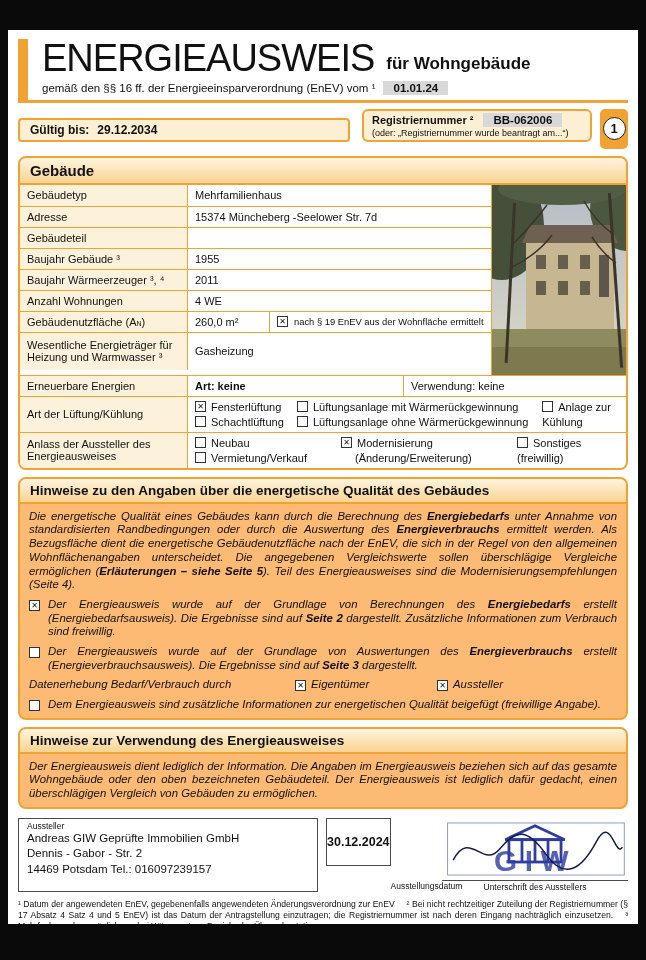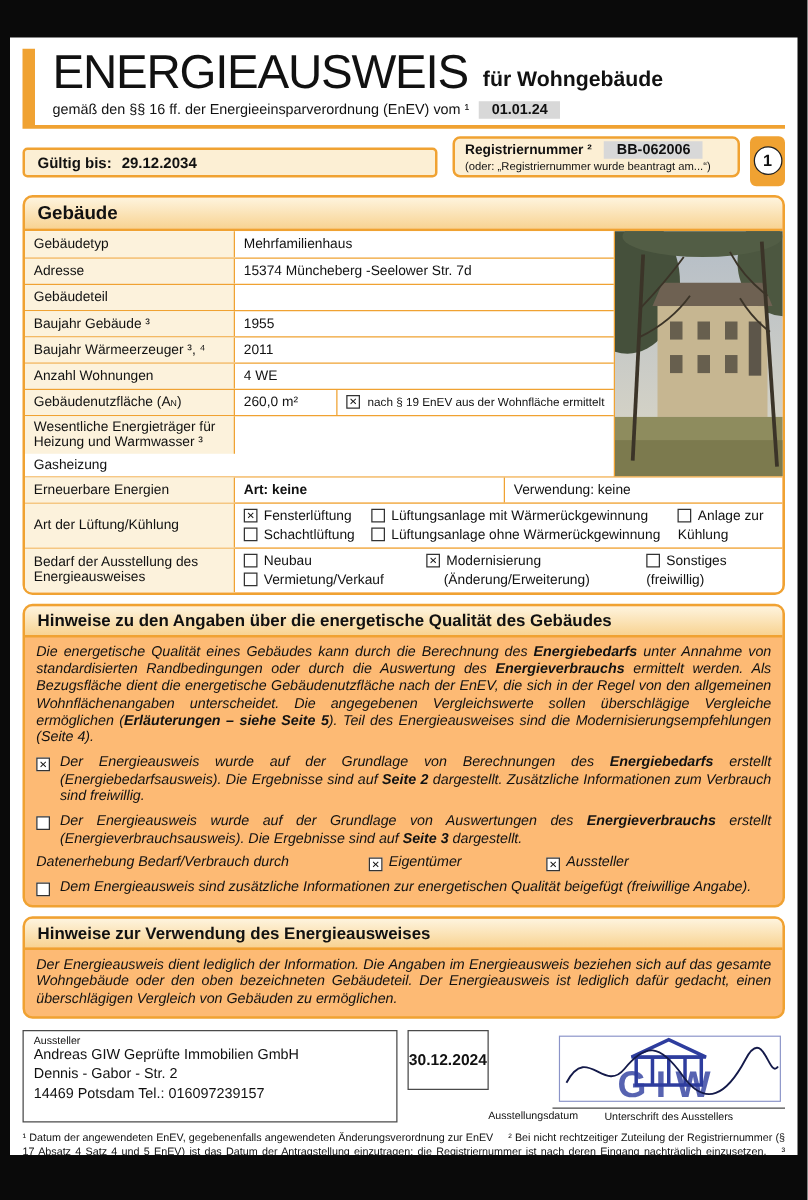--- a/index.html
+++ b/index.html
@@ -46,21 +46,21 @@
   
   .geb-upper { display:flex; background:#fff; }
   .geb-rows { flex:1; display:flex; flex-direction:column; }
   .row { display:flex; border-top:1px solid var(--orange); min-height:21px; font-size:11px; background:#fff; box-sizing:border-box; }
   .geb-rows .row:first-child { border-top:none; }
   .lbl { width:168px; flex:none; background:var(--label-bg); border-right:1px solid var(--orange);
     padding:3px 7px; box-sizing:border-box; display:flex; align-items:center; flex-wrap:wrap; }
   .val { flex:1; padding:3px 7px; display:flex; align-items:center; box-sizing:border-box; }
   .val-narrow { flex:none; width:82px; border-right:1px solid var(--orange); }
   .val-check { gap:6px; font-size:9.4px; white-space:nowrap; }
-  .row-tall { min-height:38px;flex-direction:column; }
+  .row-tall { min-height:38px; }
   .val-art { flex:none; width:216px; border-right:1px solid var(--orange);font-weight:bold; }
   .vwrap { flex:1; padding:3px 7px; display:flex; flex-direction:column; justify-content:center; gap:3px; }
   .vline { display:flex; align-items:center; }
   .cbi { display:flex; align-items:center; gap:5px; white-space:nowrap; }
   .lc1 { width:102px; } .lc2 { flex:1; } .lc3 { width:96px; flex:none; }
   .ac1 { width:146px; } .ac2 { flex:1; } .ac3 { width:102px; flex:none; }
   .sub-indent { padding-left:14px; white-space:nowrap; }
   .geb-photo { width:150px; flex:none; border-left:1px solid var(--orange); }
   .geb-photo svg { display:block; width:100%; height:100%; }
   
@@ -231,21 +231,21 @@
           <span class="cbi lc2">
               <span class="cb"></span>
               <span>Lüftungsanlage ohne Wärmerückgewinnung</span>
             </span>
           <span class="lc3 sub-indent">Kühlung</span>
         </div>
       </div>
     </div>
 
     <div class="row" style="min-height:36px;">
-      <div class="lbl">Bedarf der Ausstellung des Energieausweises</div>
+      <div class="lbl">Anlass der Aussteller des Energieausweises</div>
       <div class="vwrap">
         <div class="vline">
           <span class="cbi ac1">
               <span class="cb"></span>
               <span>Neubau</span>
             </span>
           <span class="cbi ac2">
               <span class="cb">✕</span>
               <span>Modernisierung</span>
             </span>

